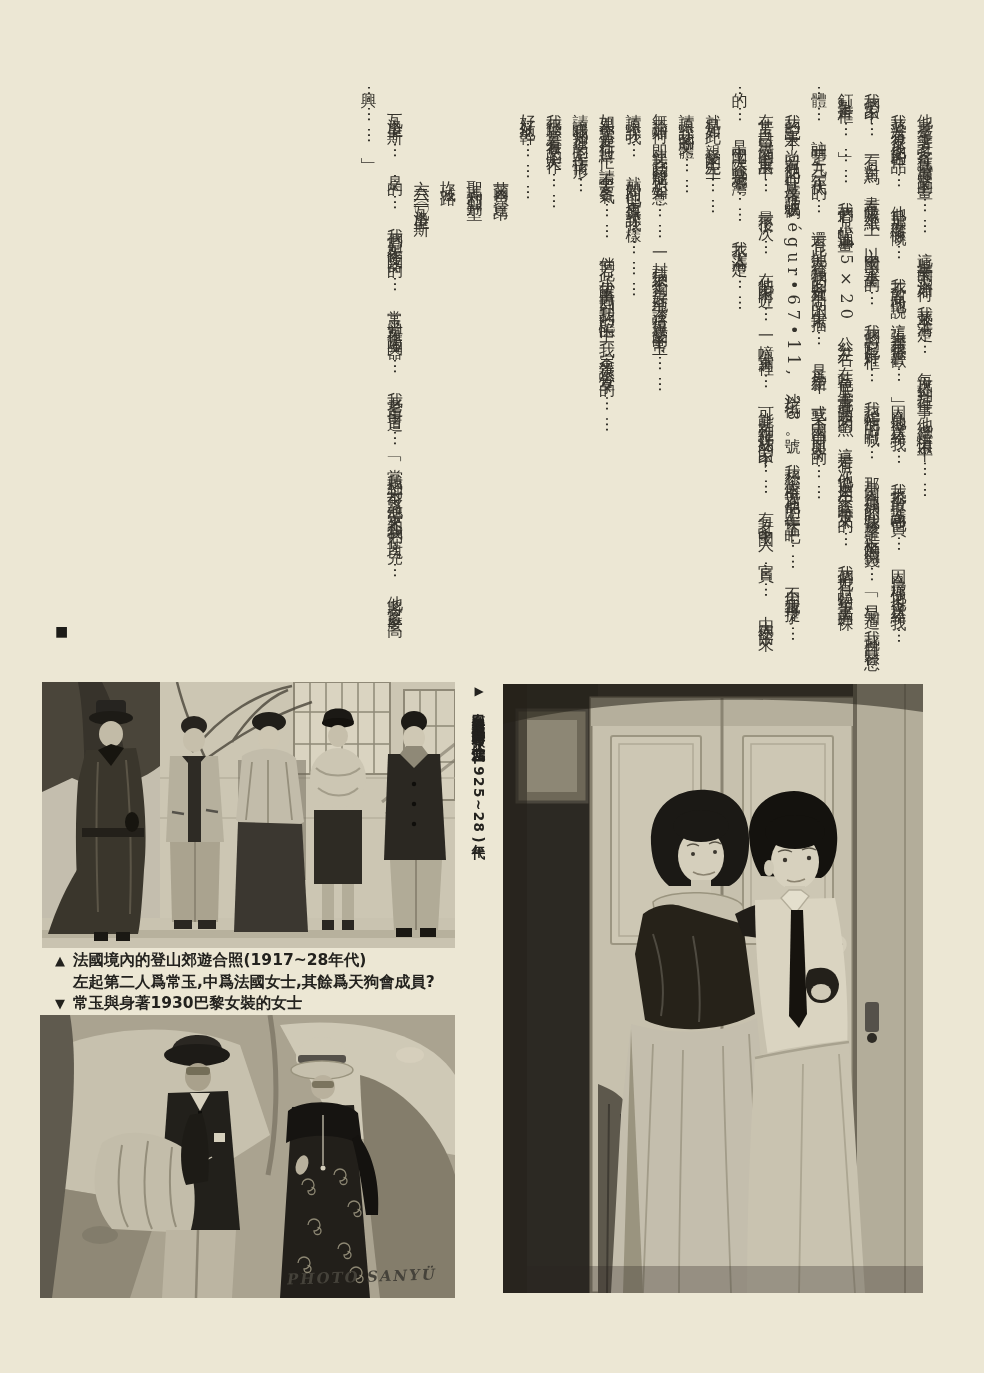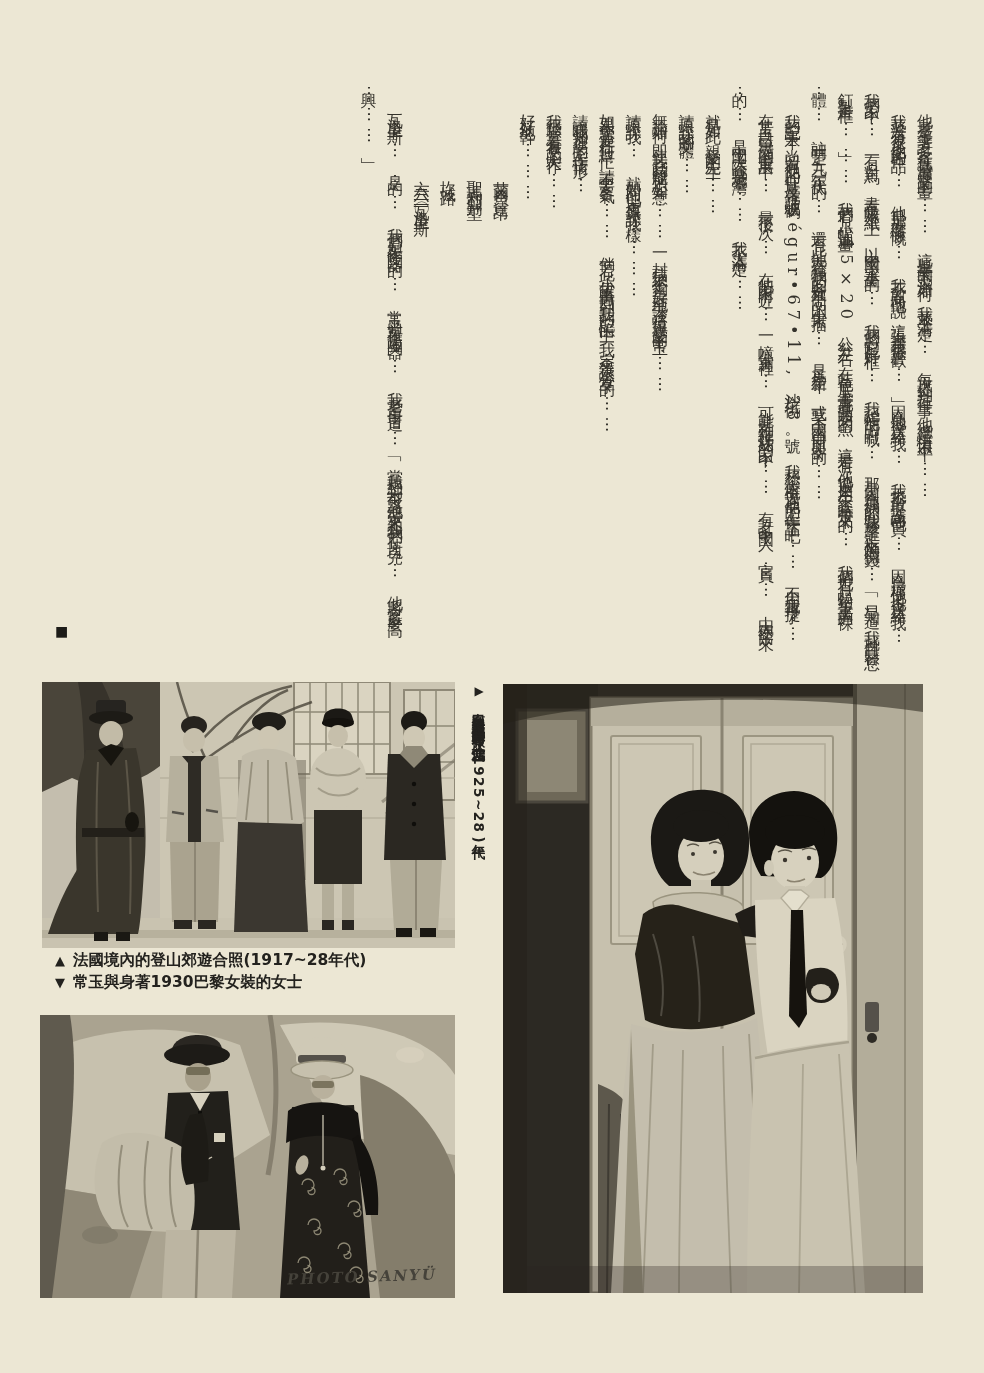--- a/index.html
+++ b/index.html
@@ -163,20 +163,23 @@
       <rect x="354" y="246" width="16" height="9" fill="#1a1813"></rect>
       <rect x="378" y="246" width="16" height="9" fill="#1a1813"></rect>
     </svg>
   </figure>
 
   <div class="captions">
     <div class="cap-line">
       <span class="cap-marker">▲</span>
       <span>法國境內的登山郊遊合照(1917~28年代)</span>
     </div>
+    <div class="cap-line cap-indent">
+      <span>左起第二人爲常玉,中爲法國女士,其餘爲天狗會成員?</span>
+    </div>
     <div class="cap-line">
       <span class="cap-marker">▼</span>
       <span>常玉與身著1930巴黎女裝的女士</span>
     </div>
   </div>
 
   <figure class="photo photo-couple">
     <svg width="415" height="283" viewBox="0 0 415 283" xmlns="http://www.w3.org/2000/svg">
       <rect width="415" height="283" fill="#aaa390"></rect>
       <path d="M0,40 C60,10 140,6 200,30 L230,120 L120,190 L0,170 Z" fill="#c7c1ae"></path>

